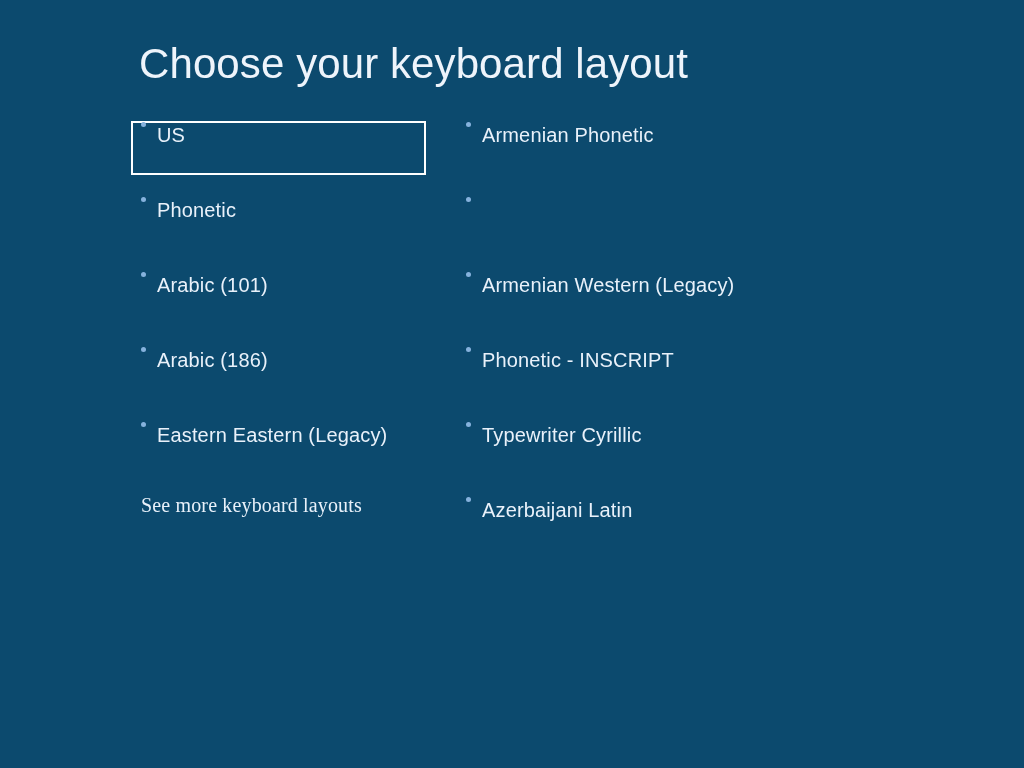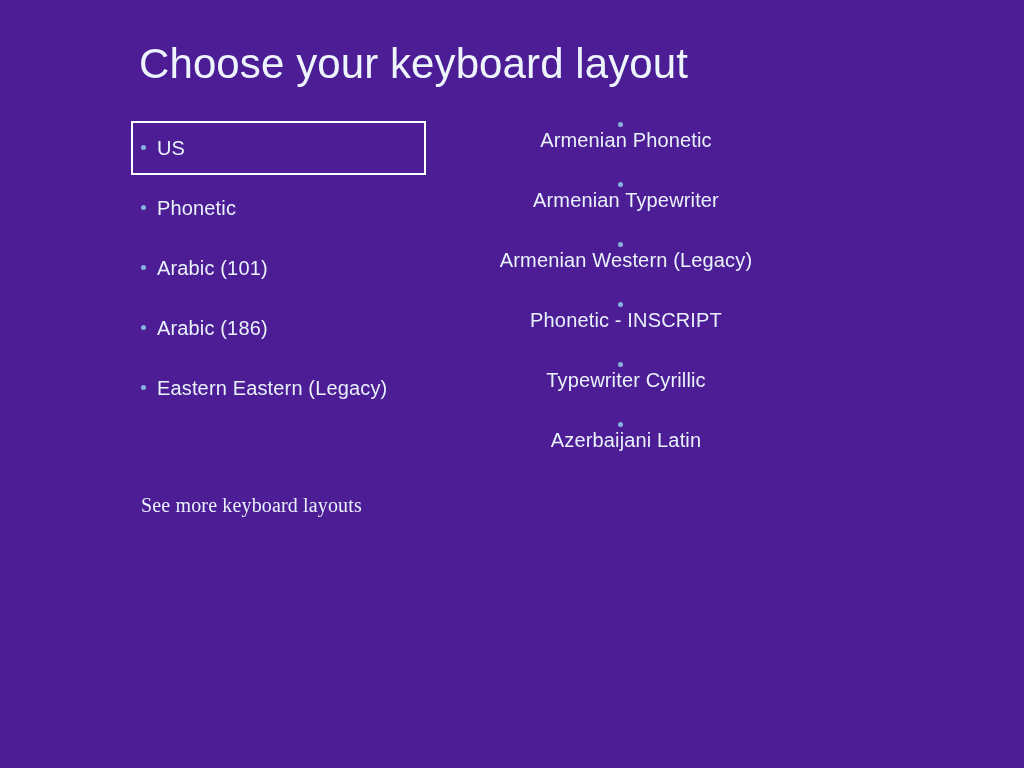--- a/index.html
+++ b/index.html
@@ -13,21 +13,21 @@
     overflow: hidden;
     background: #1f66b5;
     font-family: "Liberation Sans", sans-serif;
     -webkit-font-smoothing: antialiased;
   }
 
   #screen {
     position: relative;
     width: 1024px;
     height: 768px;
-    background: #4c1d95;
+    background: #0c4a6e;
   }
 
   
   #page-title {
     position: absolute;
     left: 139px;
     top: 38px;
     font-size: 42px;
     font-weight: 300;
     letter-spacing: 0.1px;
@@ -40,30 +40,28 @@
   .layout-column {
     position: absolute;
     top: 121px;
   }
   #layout-column-1 { left: 131px; width: 300px; }
   #layout-column-2 { left: 458px; width: 330px; }
 
   .layout-item {
     position: relative;
     height: 54px;
-    margin-bottom: 6px;
+    margin-bottom: 21px;
     box-sizing: border-box;
     border: 2px solid transparent;
     display: flex;
-    align-items: center;
     padding-left: 8px;
   }
   #layout-column-2 .layout-item {
     padding-left: 6px;
-    flex-direction: column;
   }
 
   .layout-item.selected {
     border-color: #ffffff;
     width: 295px;
   }
 
   .bullet-icon {
     flex: 0 0 auto;
     width: 5px;
@@ -138,21 +136,20 @@
 
   <div id="layout-column-2" class="layout-column">
 
     <div class="layout-item">
       <span class="bullet-icon"></span>
       <span class="layout-item-label">Armenian Phonetic</span>
     </div>
 
     <div class="layout-item">
       <span class="bullet-icon"></span>
-      <span class="layout-item-label">Armenian Typewriter</span>
     </div>
 
     <div class="layout-item">
       <span class="bullet-icon"></span>
       <span class="layout-item-label">Armenian Western (Legacy)</span>
     </div>
 
     <div class="layout-item">
       <span class="bullet-icon"></span>
       <span class="layout-item-label">Phonetic - INSCRIPT</span>

